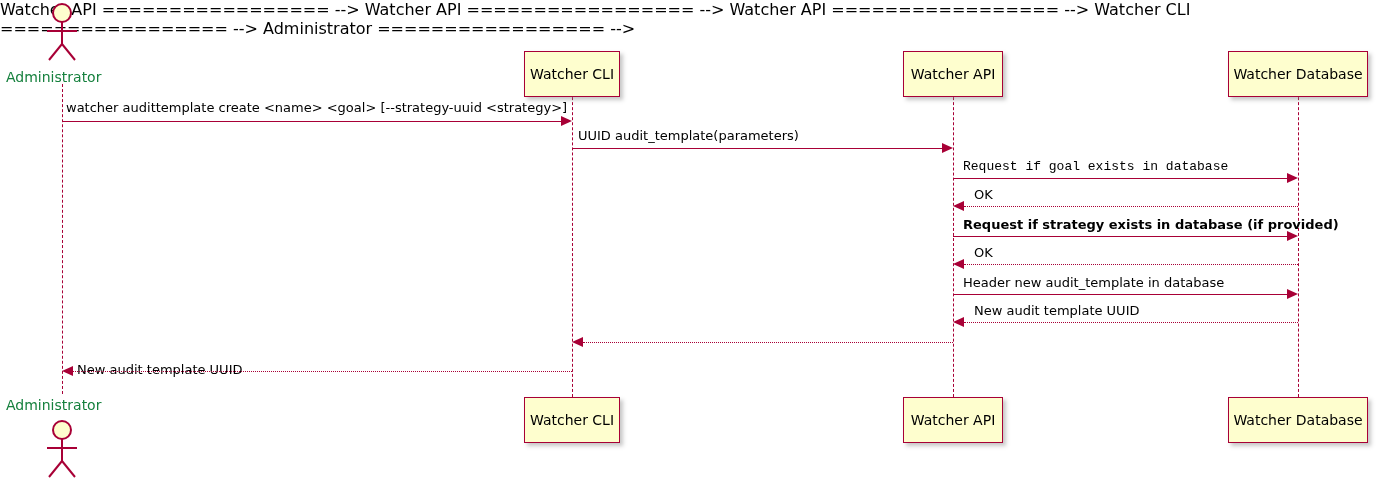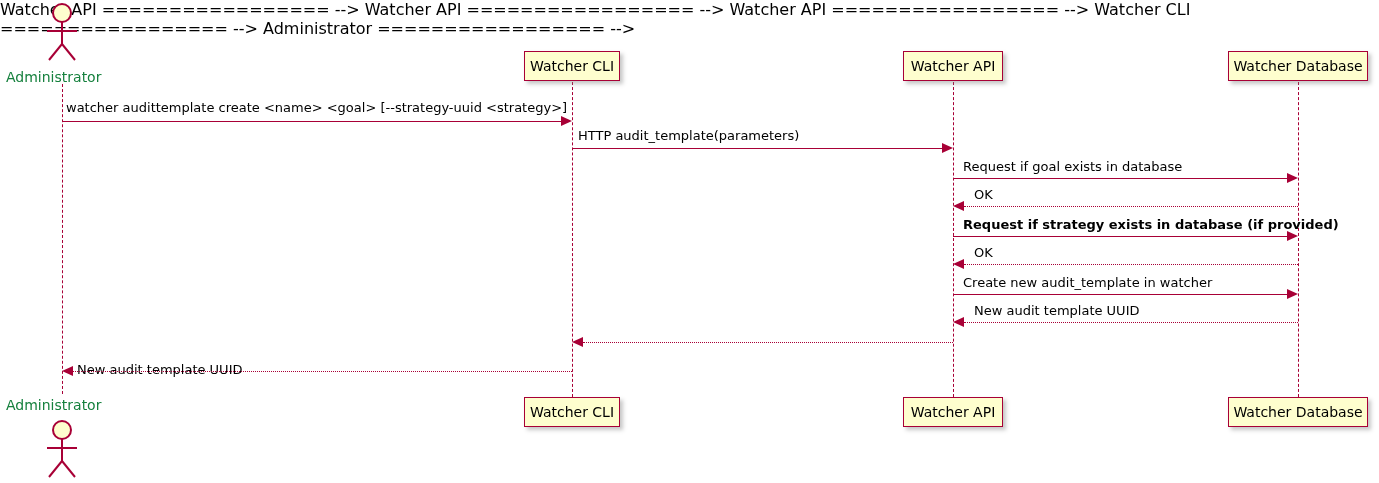--- a/index.html
+++ b/index.html
@@ -15,21 +15,21 @@
     position:absolute;
     background:#FEFECE;
     border:1.5px solid #A80036;
     box-sizing:border-box;
     color:#000000;
     font-size:14px;
     line-height:1;
     display:flex;align-items:center;justify-content:center;
     box-shadow:3px 3px 4px rgba(130,130,130,0.45);
     white-space:nowrap;
-    height:30px;
+    height:46px;
   }
   
   .lifeline{
     position:absolute;
     width:0;
     border-left:1.5px dashed #A80036;
   }
   
   .actor{position:absolute;}
   .actor-label{
@@ -104,46 +104,46 @@
   <div class="pbox" style="left:1228px;top:51px;width:140px;">
     <span>Watcher Database</span>
   </div>
 
   
   <div class="msg-label" style="left:66px;top:101px;">watcher audittemplate create &lt;name&gt; &lt;goal&gt; [--strategy-uuid &lt;strategy&gt;]</div>
   <div class="msg-line" style="left:62px;top:121px;width:500px;"></div>
   <div class="arrowhead right" style="left:561px;top:116px;"></div>
 
   
-  <div class="msg-label" style="left:578px;top:129px;">HTTP audit_template(parameters)</div>
+  <div class="msg-label" style="left:578px;top:129px;">UUID audit_template(parameters)</div>
   <div class="msg-line" style="left:572px;top:148px;width:371px;"></div>
   <div class="arrowhead right" style="left:942px;top:143px;"></div>
 
   
-  <div class="msg-label" style="left:963px;top:160px;">Request if goal exists in database</div>
+  <div class="msg-label" style="left:963px;top:160px;font-family:Liberation Mono, monospace;">Request if goal exists in database</div>
   <div class="msg-line" style="left:953px;top:178px;width:335px;"></div>
   <div class="arrowhead right" style="left:1287px;top:173px;"></div>
 
    Watcher API ================= --&gt;
   <div class="msg-label" style="left:974px;top:188px;">OK</div>
   <div class="msg-line dotted" style="left:964px;top:206px;width:334px;"></div>
   <div class="arrowhead left" style="left:953px;top:201px;"></div>
 
   
   <div class="msg-label" style="left:963px;top:218px;font-weight:bold;">Request if strategy exists in database (if provided)</div>
   <div class="msg-line" style="left:953px;top:236px;width:335px;"></div>
   <div class="arrowhead right" style="left:1287px;top:231px;"></div>
 
    Watcher API ================= --&gt;
   <div class="msg-label" style="left:974px;top:246px;">OK</div>
   <div class="msg-line dotted" style="left:964px;top:264px;width:334px;"></div>
   <div class="arrowhead left" style="left:953px;top:259px;"></div>
 
   
-  <div class="msg-label" style="left:963px;top:276px;">Create new audit_template in watcher</div>
+  <div class="msg-label" style="left:963px;top:276px;">Header new audit_template in database</div>
   <div class="msg-line" style="left:953px;top:294px;width:335px;"></div>
   <div class="arrowhead right" style="left:1287px;top:289px;"></div>
 
    Watcher API ================= --&gt;
   <div class="msg-label" style="left:974px;top:304px;">New audit template UUID</div>
   <div class="msg-line dotted" style="left:964px;top:322px;width:334px;"></div>
   <div class="arrowhead left" style="left:953px;top:317px;"></div>
 
    Watcher CLI ================= --&gt;
   <div class="msg-line dotted" style="left:583px;top:342px;width:370px;"></div>

